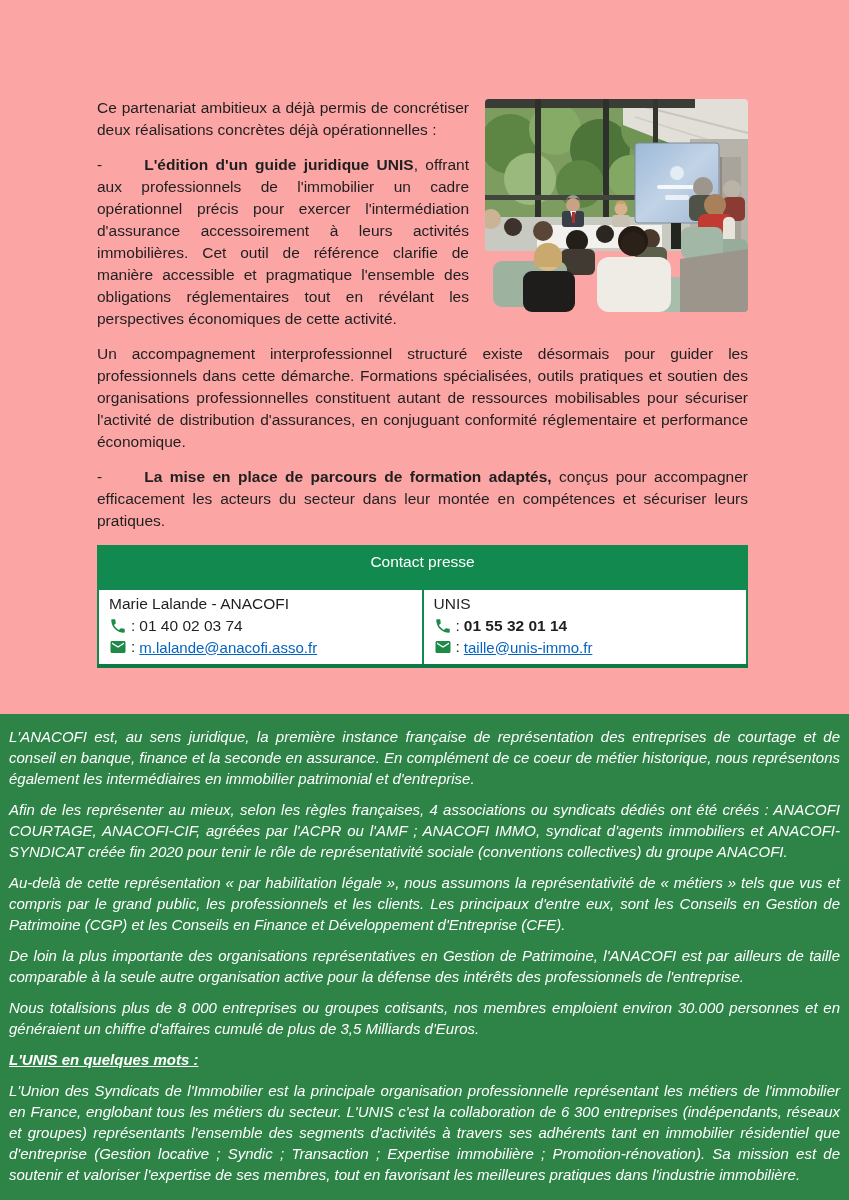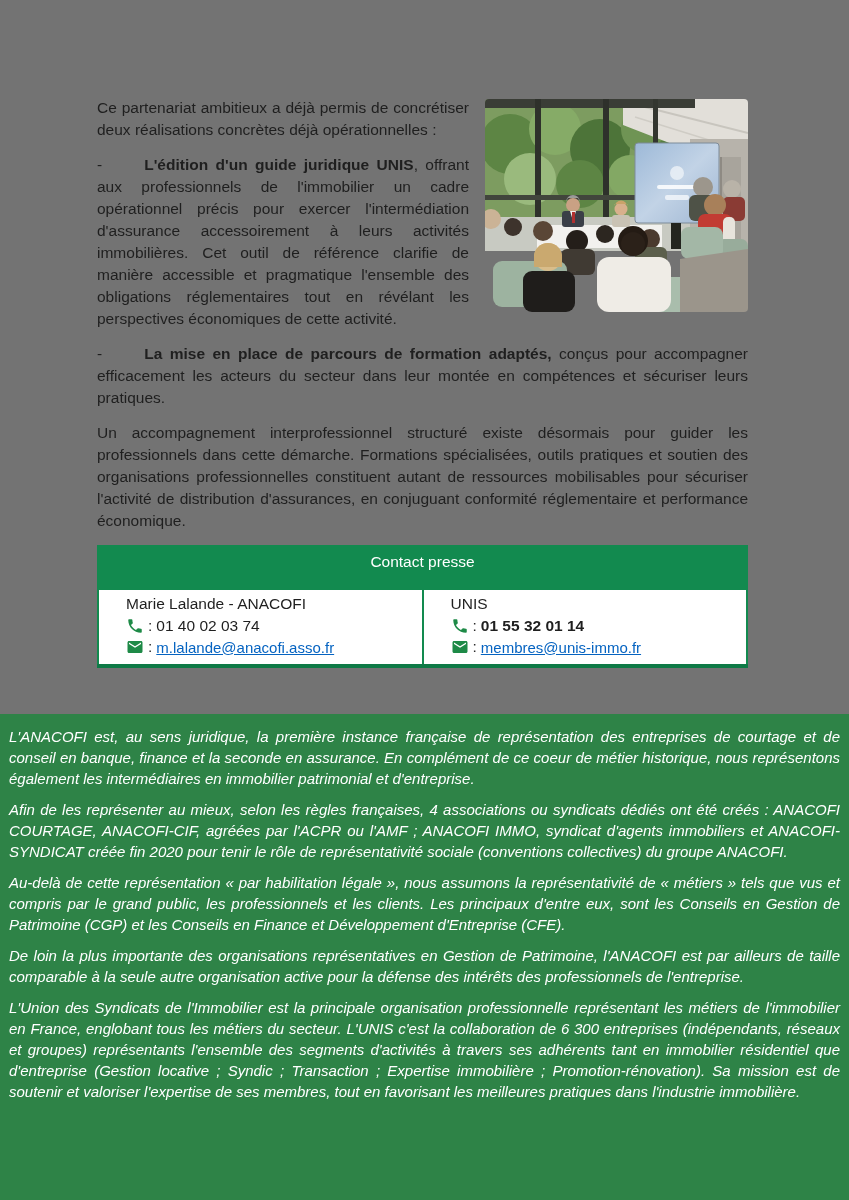--- a/index.html
+++ b/index.html
@@ -1,36 +1,36 @@
 <!DOCTYPE html>
 <html><head>
 <meta charset="utf-8">
 <style>
   * { margin:0; padding:0; box-sizing:border-box; }
   html,body { width:849px; height:1200px; background:#fff; overflow:hidden;
               font-family:"Liberation Sans", sans-serif; color:#1f1f1f; }
-  .page { width:849px; height:956px; position:relative; background:#737373; }
+  .page { width:849px; height:956px; position:relative; background:#fca5a5; }
 
   
   .top-section { padding:97px 101px 0 97px; }
   .top-section p { font-size:15.5px; line-height:22px; text-align:justify; margin-bottom:13px; }
   .photo-wrap { float:right; width:263px; height:213px; margin:2px 0 10px 16px; border-radius:4px; overflow:hidden; }
   .photo-wrap svg { display:block; }
   .tab-gap { display:inline-block; width:42px; }
 
   
   table.contact { width:100%; border-collapse:collapse; margin-top:12px; }
   table.contact th {
     background:#128a4f; color:#fff; font-weight:400; font-size:15.5px;
     text-align:center; padding:6px 0 17px 0; border:2px solid #128a4f;
   }
   table.contact td {
     width:50%; background:#fff; vertical-align:top;
     border:2px solid #128a4f; border-bottom:4px solid #0e7a46;
-    padding:5px 10px 8px 27px; font-size:15.5px;
+    padding:5px 10px 8px 10px; font-size:15.5px;
   }
   .c-name { margin-bottom:4px; }
   .c-row { margin-top:3px; display:flex; align-items:center; gap:4px; }
   .c-row .colon { color:#2b2b2b; }
   .c-icon { width:18px; height:18px; flex:0 0 auto; }
   .bold { font-weight:bold; }
   a.maillink { color:#0563c1; font-size:15px; }
 
   
   .green-band {
@@ -132,23 +132,23 @@
         <circle cx="148" cy="142" r="15" fill="#241b14"></circle>
         <rect x="112" y="158" width="74" height="55" rx="12" fill="#efece6"></rect>
         <circle cx="148" cy="145" r="12" fill="#2b2119"></circle>
       </svg>
     </div>
 
     <p><span>Ce partenariat ambitieux a déjà permis de concrétiser deux réalisations concrètes déjà opérationnelles :</span></p>
 
     <p><span>-</span><span class="tab-gap"></span><span class="bold">L'édition d'un guide juridique UNIS</span><span>, offrant aux professionnels de l'immobilier un cadre opérationnel précis pour exercer l'intermédiation d'assurance accessoirement à leurs activités immobilières. Cet outil de référence clarifie de manière accessible et pragmatique l'ensemble des obligations réglementaires tout en révélant les perspectives économiques de cette activité.</span></p>
 
+    <p><span>Un accompagnement interprofessionnel structuré existe désormais pour guider les professionnels dans cette démarche. Formations spécialisées, outils pratiques et soutien des organisations professionnelles constituent autant de ressources mobilisables pour sécuriser l'activité de distribution d'assurances, en conjuguant conformité réglementaire et performance économique.</span></p>
+
     <p><span>-</span><span class="tab-gap"></span><span class="bold">La mise en place de parcours de formation adaptés,</span><span> conçus pour accompagner efficacement les acteurs du secteur dans leur montée en compétences et sécuriser leurs pratiques.</span></p>
-
-    <p><span>Un accompagnement interprofessionnel structuré existe désormais pour guider les professionnels dans cette démarche. Formations spécialisées, outils pratiques et soutien des organisations professionnelles constituent autant de ressources mobilisables pour sécuriser l'activité de distribution d'assurances, en conjuguant conformité réglementaire et performance économique.</span></p>
 
     <table class="contact">
       <thead>
         <tr>
           <th colspan="2">Contact presse</th>
         </tr>
       </thead>
       <tbody>
         <tr>
           <td>
@@ -175,29 +175,31 @@
                   <path fill="#1e8a47" d="M6.62 10.79c1.44 2.83 3.76 5.15 6.59 6.59l2.2-2.2c.27-.27.67-.36 1.02-.24 1.12.37 2.33.57 3.57.57.55 0 1 .45 1 1V20c0 .55-.45 1-1 1-9.39 0-17-7.61-17-17 0-.55.45-1 1-1h3.5c.55 0 1 .45 1 1 0 1.25.2 2.45.57 3.57.11.35.03.74-.25 1.02l-2.2 2.2z"></path>
                 </svg>
               <span class="colon">:</span>
               <span class="bold">01 55 32 01 14</span>
             </div>
             <div class="c-row">
               <svg class="c-icon" viewBox="0 0 24 24">
                   <path fill="#1e8a47" d="M20 4H4c-1.1 0-1.99.9-1.99 2L2 18c0 1.1.9 2 2 2h16c1.1 0 2-.9 2-2V6c0-1.1-.9-2-2-2zm0 4l-8 5-8-5V6l8 5 8-5v2z"></path>
                 </svg>
               <span class="colon">:</span>
-              <a class="maillink" href="#">membres@unis-immo.fr</a>
+              <a class="maillink" href="#">taille@unis-immo.fr</a>
             </div>
           </td>
         </tr>
       </tbody>
     </table>
   </div>
 
   <div class="green-band">
     <p>L'ANACOFI est, au sens juridique, la première instance française de représentation des entreprises de courtage et de conseil en banque, finance et la seconde en assurance. En complément de ce coeur de métier historique, nous représentons également les intermédiaires en immobilier patrimonial et d'entreprise.</p>
     <p>Afin de les représenter au mieux, selon les règles françaises, 4 associations ou syndicats dédiés ont été créés : ANACOFI COURTAGE, ANACOFI-CIF, agréées par l'ACPR ou l'AMF ; ANACOFI IMMO, syndicat d'agents immobiliers et ANACOFI-SYNDICAT créée fin 2020 pour tenir le rôle de représentativité sociale (conventions collectives) du groupe ANACOFI.</p>
     <p>Au-delà de cette représentation « par habilitation légale », nous assumons la représentativité de « métiers » tels que vus et compris par le grand public, les professionnels et les clients. Les principaux d'entre eux, sont les Conseils en Gestion de Patrimoine (CGP) et les Conseils en Finance et Développement d'Entreprise (CFE).</p>
     <p>De loin la plus importante des organisations représentatives en Gestion de Patrimoine, l'ANACOFI est par ailleurs de taille comparable à la seule autre organisation active pour la défense des intérêts des professionnels de l'entreprise.</p>
+    <p>Nous totalisions plus de 8 000 entreprises ou groupes cotisants, nos membres emploient environ 30.000 personnes et en généraient un chiffre d'affaires cumulé de plus de 3,5 Milliards d'Euros.</p>
+    <div class="gb-heading">L'UNIS en quelques mots :</div>
     <p>L'Union des Syndicats de l'Immobilier est la principale organisation professionnelle représentant les métiers de l'immobilier en France, englobant tous les métiers du secteur. L'UNIS c'est la collaboration de 6 300 entreprises (indépendants, réseaux et groupes) représentants l'ensemble des segments d'activités à travers ses adhérents tant en immobilier résidentiel que d'entreprise (Gestion locative ; Syndic ; Transaction ; Expertise immobilière ; Promotion-rénovation). Sa mission est de soutenir et valoriser l'expertise de ses membres, tout en favorisant les meilleures pratiques dans l'industrie immobilière.</p>
   </div>
 
 </div>
 
 </body></html>

